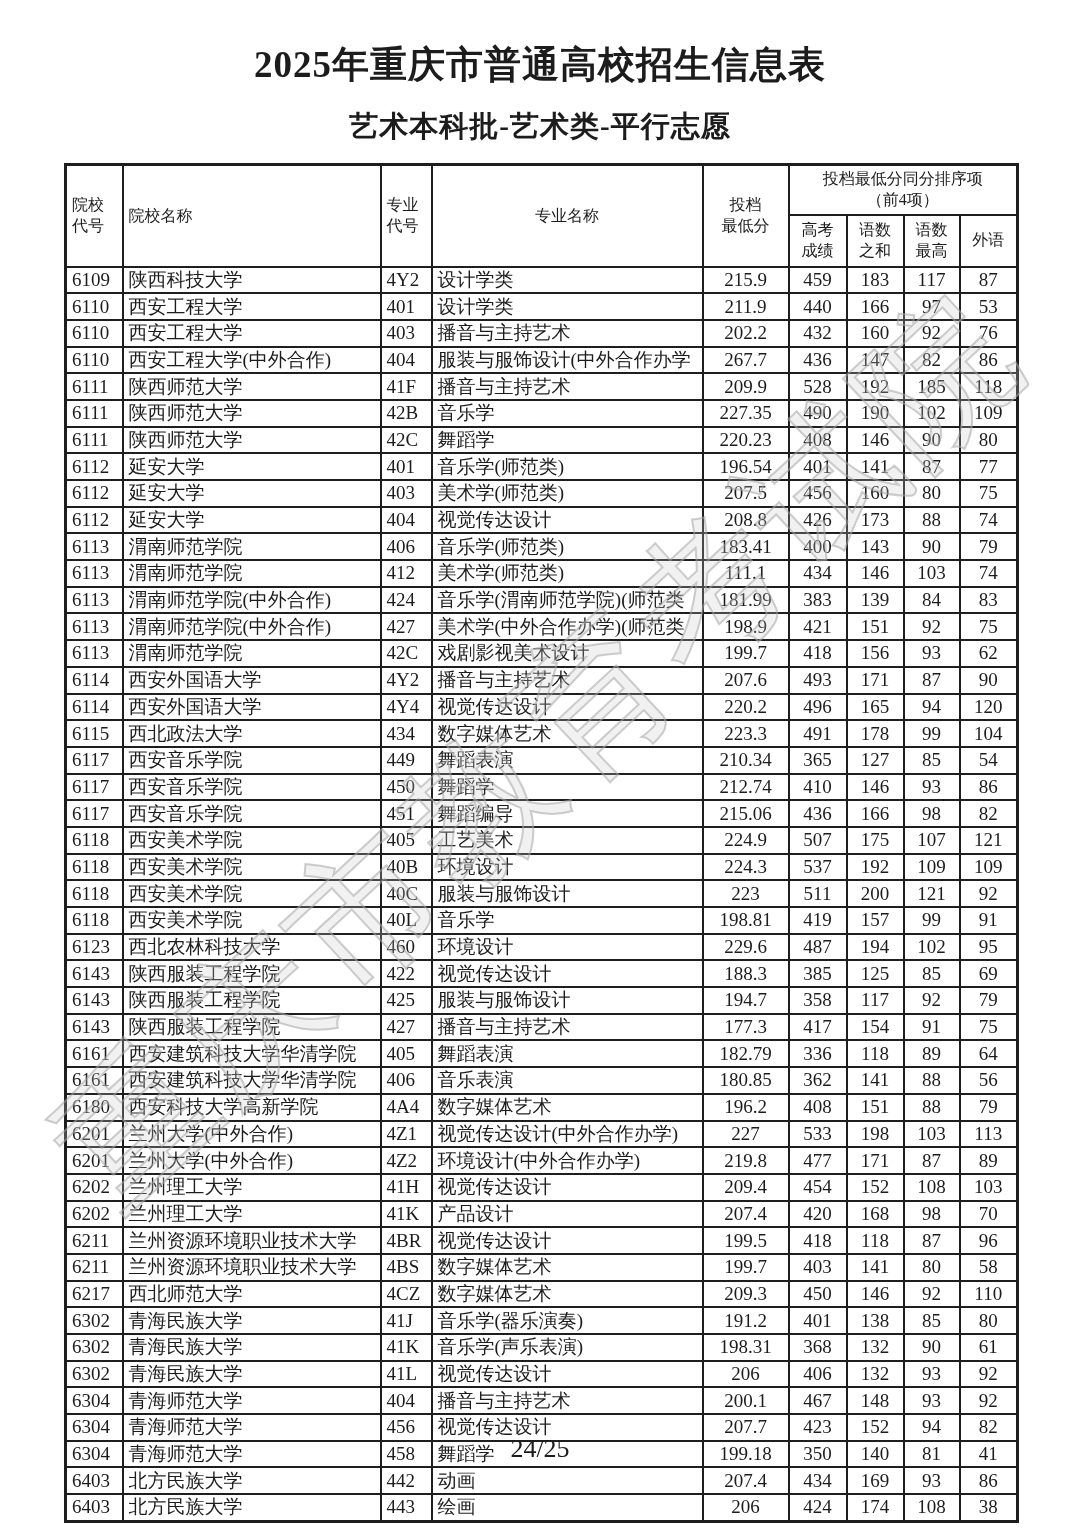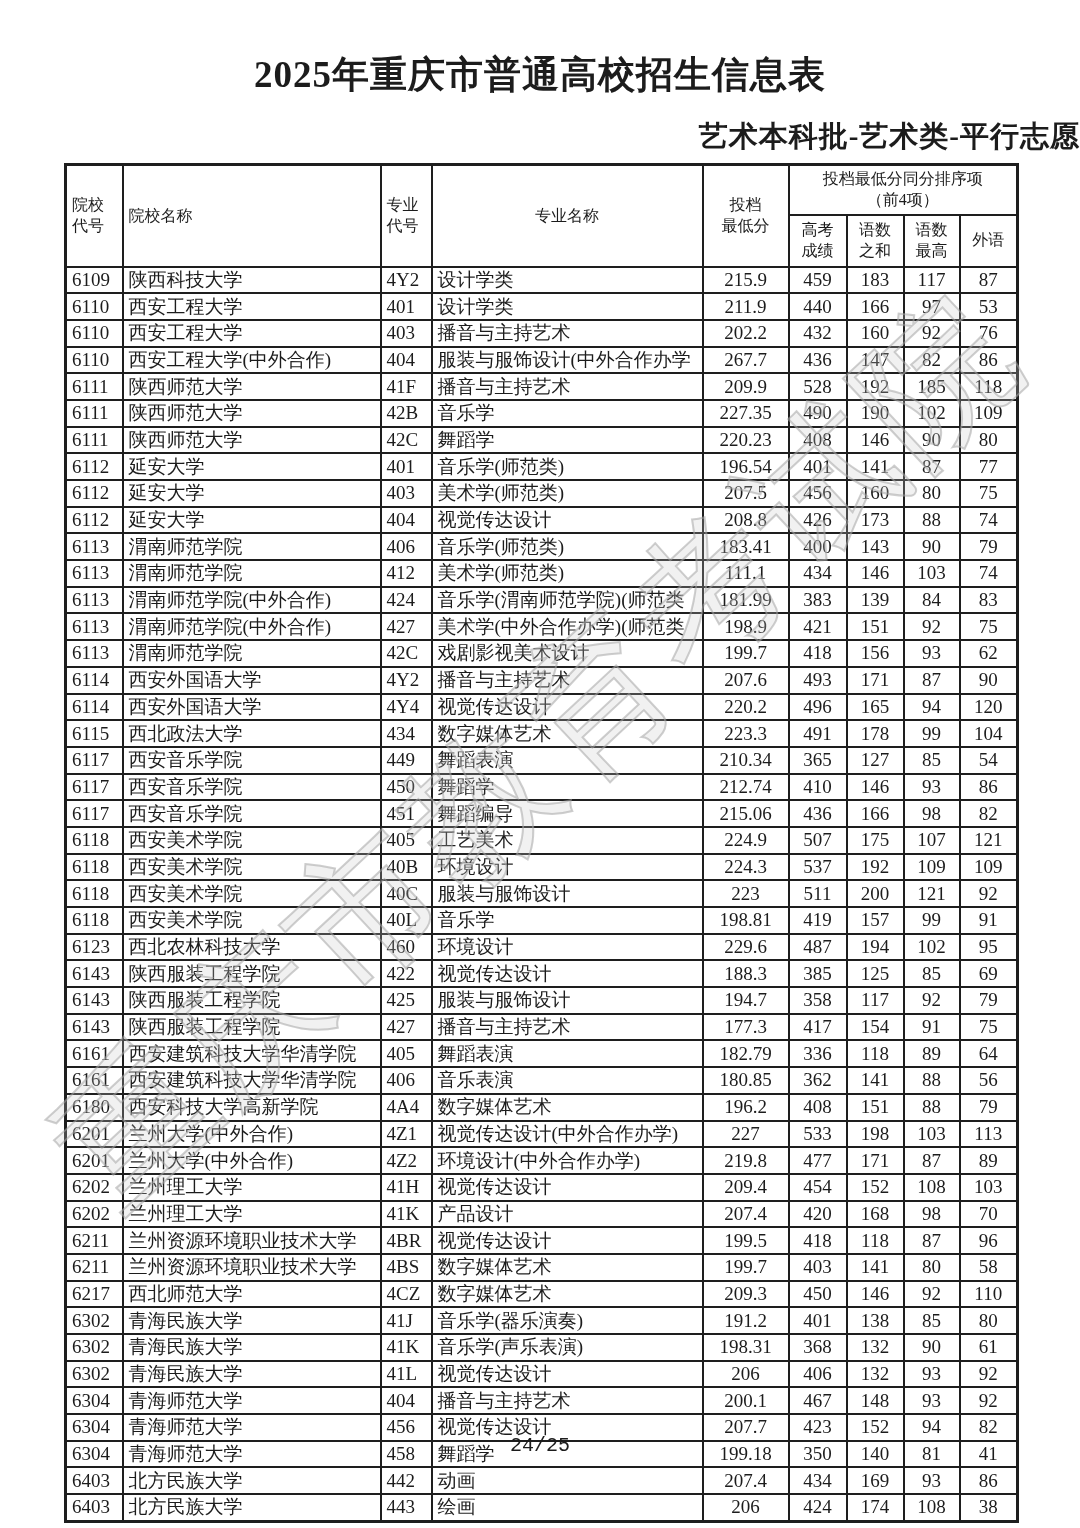--- a/index.html
+++ b/index.html
@@ -6,27 +6,27 @@
   .page {
     position:relative;
     width:1080px; height:1528px;
     background:#ffffff;
     overflow:hidden;
     font-family:"Liberation Serif","DejaVu Serif",serif;
     color:#1c1c1c;
   }
   .title {
     text-align:center;
-    padding-top:50px;
+    padding-top:40px;
     font-size:37px;
     font-weight:bold;
     letter-spacing:1px;
   }
   .subtitle {
-    text-align:right;
+    text-align:center;
     margin-top:17px;
     font-size:29px;
     font-weight:bold;
     letter-spacing:1px;
   }
   .table-wrap { position:absolute; left:64px; top:163px; z-index:1; }
   table.grid {
     border-collapse:collapse;
     table-layout:fixed;
     width:952px;
@@ -57,23 +57,22 @@
   .grid tbody td.c0, .grid tbody td.c1, .grid tbody td.c2, .grid tbody td.c3 {
     text-align:left; padding-left:5px;
   }
   .grid tbody td.c4, .grid tbody td.c5, .grid tbody td.c6, .grid tbody td.c7, .grid tbody td.c8 {
     text-align:center;
   }
   .footer {
     position:absolute;
     left:0; top:1434px; width:100%;
     text-align:center;
-    font-size:20px;
+    font-size:26px;
     z-index:1;
-    font-family:Liberation Mono, monospace;
   }
   .watermark {
     position:absolute;
     left:50%; top:752px;
     transform:translate(-50%,-50%) rotate(-43deg);
     font-size:150px;
     letter-spacing:6px;
     white-space:nowrap;
     color:rgba(200,200,200,0.25);
     -webkit-text-stroke:2px rgba(165,165,165,0.55);

